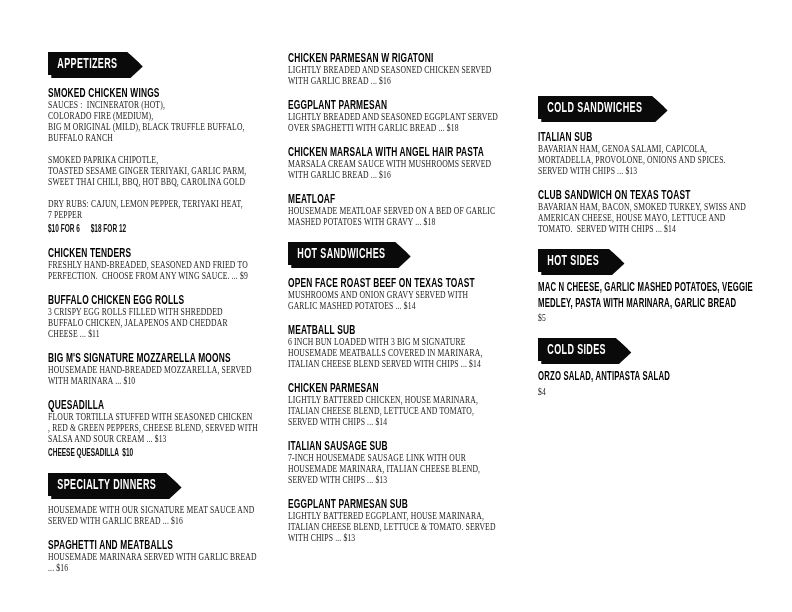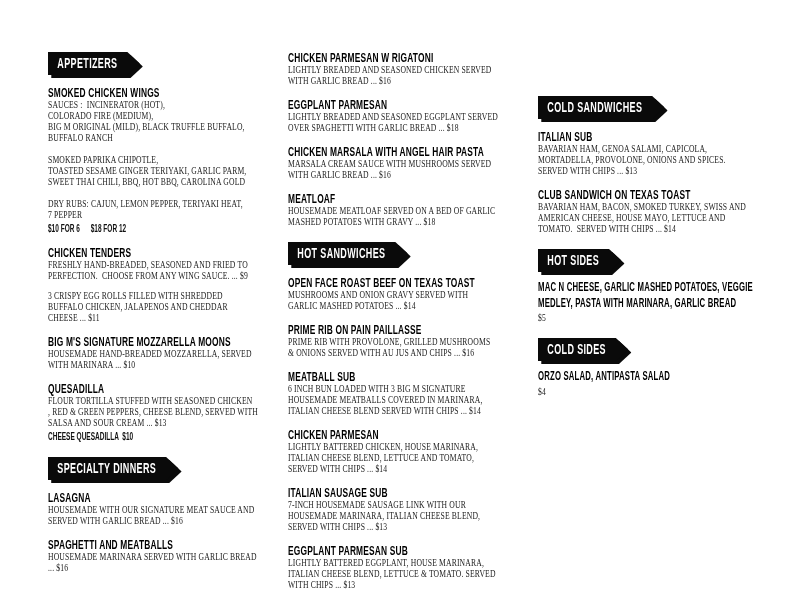--- a/index.html
+++ b/index.html
@@ -59,20 +59,21 @@
 DRY RUBS: CAJUN, LEMON PEPPER, TERIYAKI HEAT,
 7 PEPPER</div>
       <div class="note">$10 FOR 6      $18 FOR 12</div>
     </div>
     <div class="item">
       <div class="t-wrap"><span class="t">CHICKEN TENDERS</span></div>
       <div class="desc">FRESHLY HAND-BREADED, SEASONED AND FRIED TO
 PERFECTION.  CHOOSE FROM ANY WING SAUCE. ... $9</div>
     </div>
     <div class="item">
+      <div class="t-wrap"><span class="t">BUFFALO CHICKEN EGG ROLLS</span></div>
       <div class="desc">3 CRISPY EGG ROLLS FILLED WITH SHREDDED
 BUFFALO CHICKEN, JALAPENOS AND CHEDDAR
 CHEESE ... $11</div>
     </div>
     <div class="item">
       <div class="t-wrap"><span class="t">BIG M'S SIGNATURE MOZZARELLA MOONS</span></div>
       <div class="desc">HOUSEMADE HAND-BREADED MOZZARELLA, SERVED
 WITH MARINARA ... $10</div>
     </div>
     <div class="item">
@@ -82,21 +83,20 @@
 SALSA AND SOUR CREAM ... $13</div>
       <div class="note">CHEESE QUESADILLA  $10</div>
     </div>
     <div class="banner-wrap">
       <div class="banner-shadow"></div>
       <div class="banner">
         <span class="banner-label">SPECIALTY DINNERS</span>
       </div>
     </div>
     <div class="item">
-      <div class="t-wrap"><span class="t">LASAGNA</span></div>
       <div class="desc">HOUSEMADE WITH OUR SIGNATURE MEAT SAUCE AND
 SERVED WITH GARLIC BREAD ... $16</div>
     </div>
     <div class="item">
       <div class="t-wrap"><span class="t">SPAGHETTI AND MEATBALLS</span></div>
       <div class="desc">HOUSEMADE MARINARA SERVED WITH GARLIC BREAD
 ... $16</div>
     </div>
   </div>
 <div class="col" id="col-middle">
@@ -123,25 +123,20 @@
     <div class="banner-wrap">
       <div class="banner-shadow"></div>
       <div class="banner">
         <span class="banner-label">HOT SANDWICHES</span>
       </div>
     </div>
     <div class="item">
       <div class="t-wrap"><span class="t">OPEN FACE ROAST BEEF ON TEXAS TOAST</span></div>
       <div class="desc">MUSHROOMS AND ONION GRAVY SERVED WITH
 GARLIC MASHED POTATOES ... $14</div>
-    </div>
-    <div class="item">
-      <div class="t-wrap"><span class="t">PRIME RIB ON PAIN PAILLASSE</span></div>
-      <div class="desc">PRIME RIB WITH PROVOLONE, GRILLED MUSHROOMS
-&amp; ONIONS SERVED WITH AU JUS AND CHIPS ... $16</div>
     </div>
     <div class="item">
       <div class="t-wrap"><span class="t">MEATBALL SUB</span></div>
       <div class="desc">6 INCH BUN LOADED WITH 3 BIG M SIGNATURE
 HOUSEMADE MEATBALLS COVERED IN MARINARA,
 ITALIAN CHEESE BLEND SERVED WITH CHIPS ... $14</div>
     </div>
     <div class="item">
       <div class="t-wrap"><span class="t">CHICKEN PARMESAN</span></div>
       <div class="desc">LIGHTLY BATTERED CHICKEN, HOUSE MARINARA,

